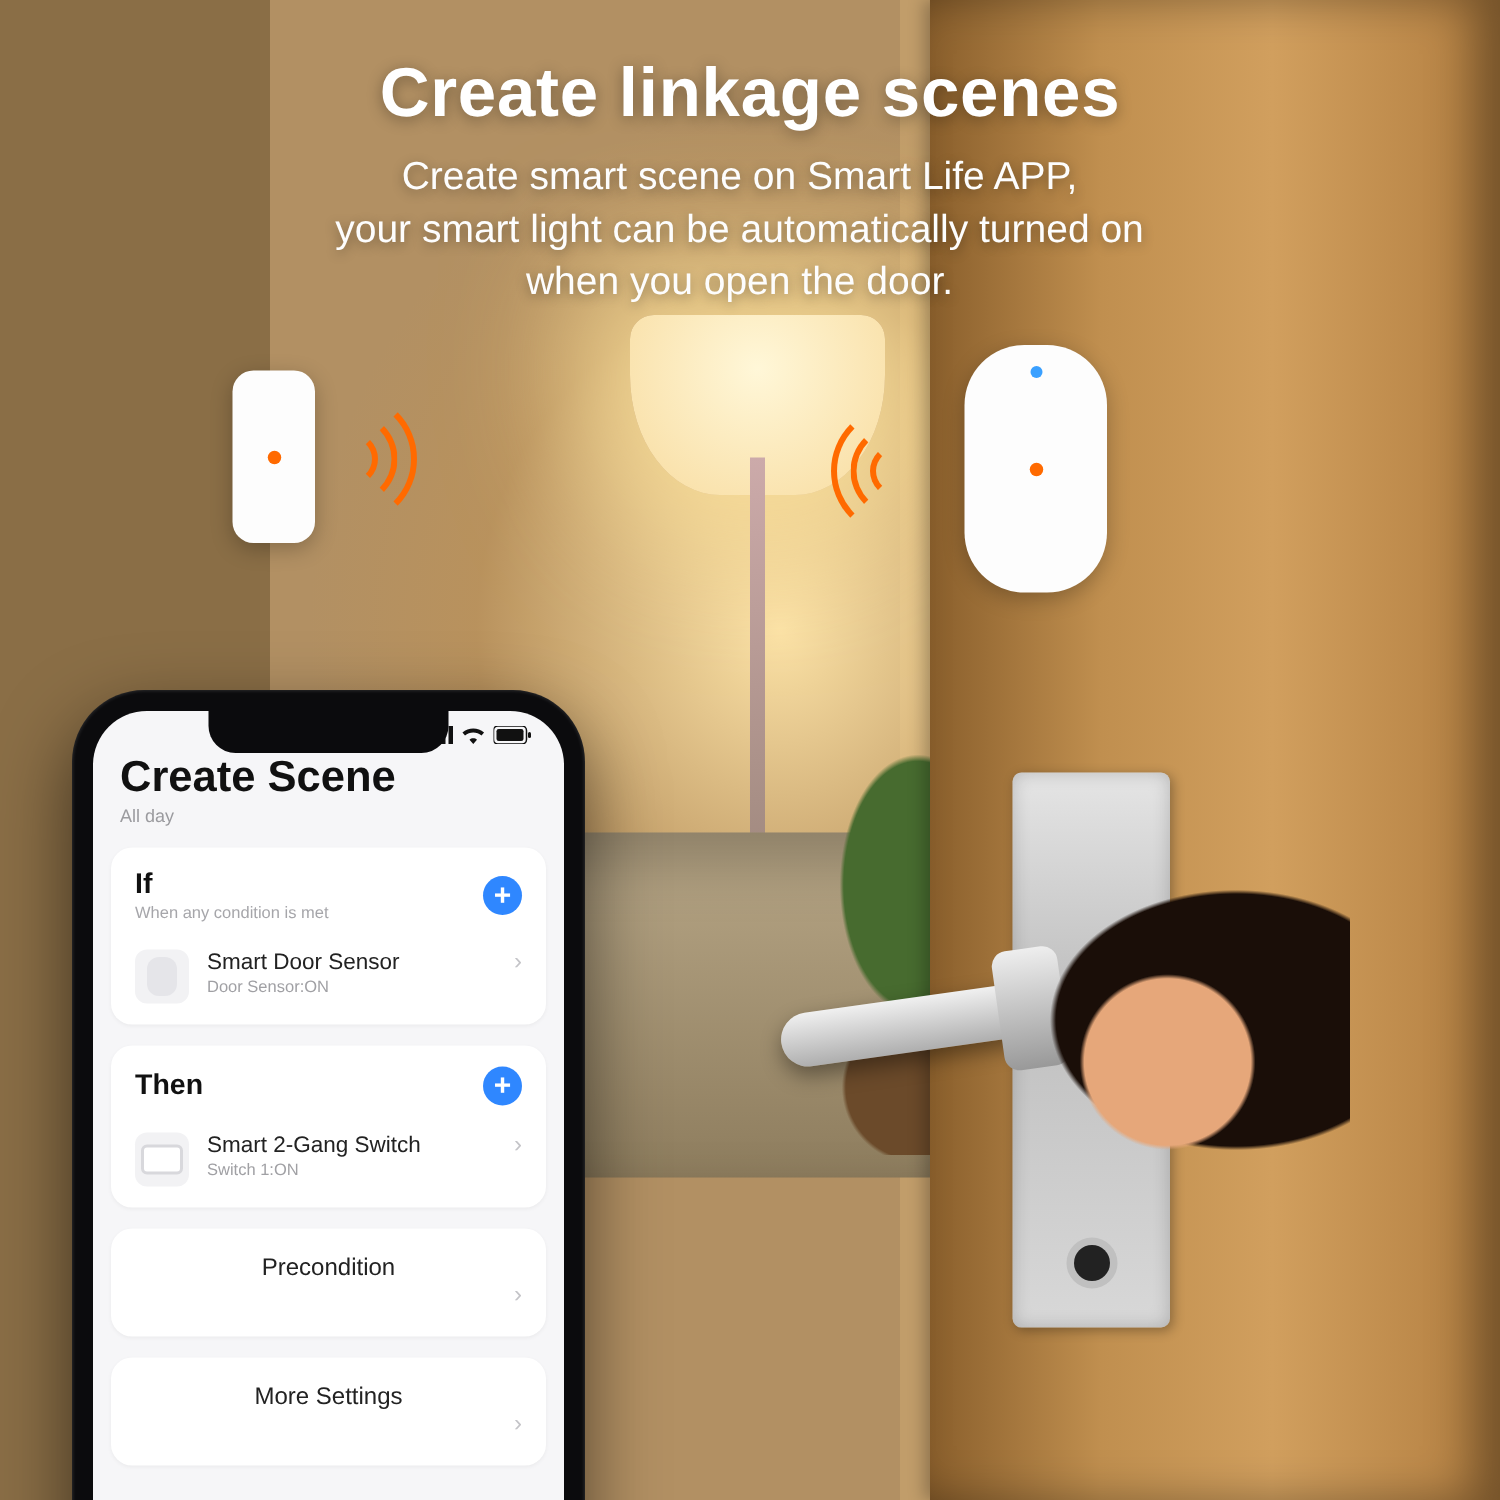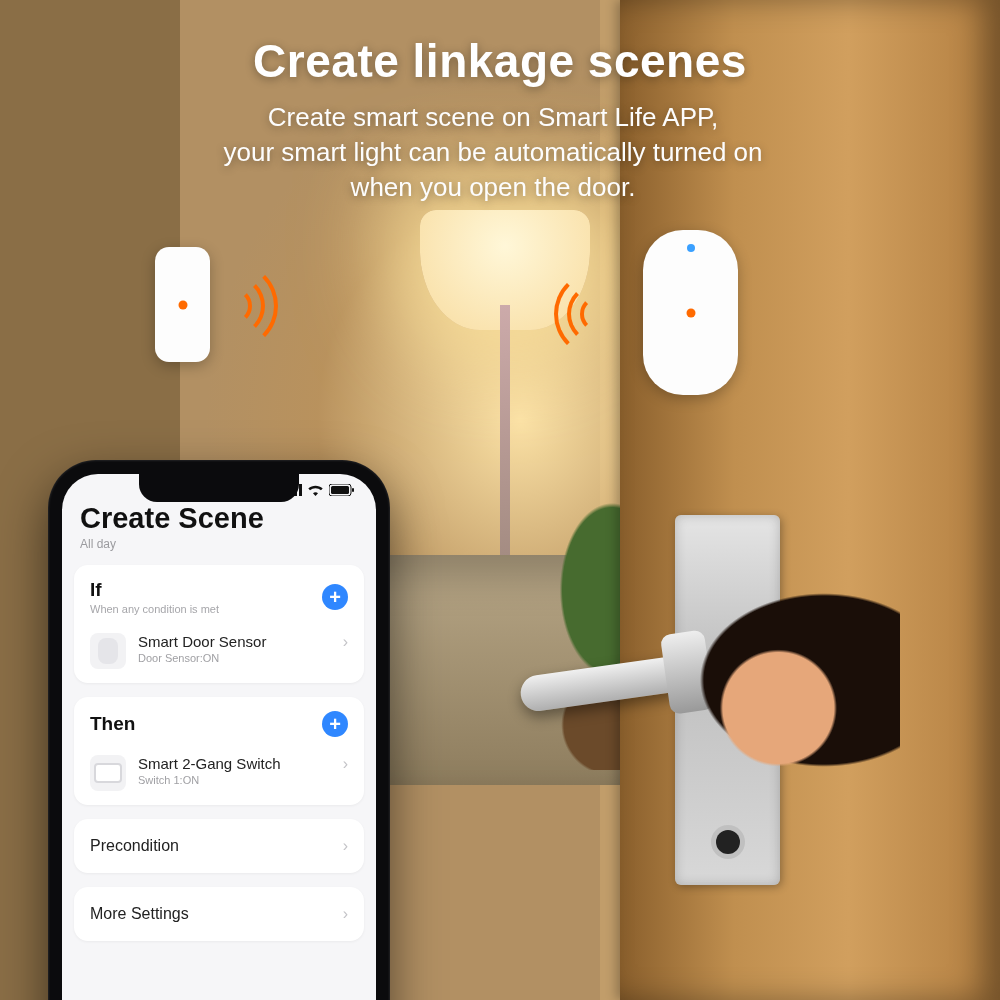--- a/index.html
+++ b/index.html
@@ -80,21 +80,21 @@
   .sec-head .hint{font-size:11px;color:#a6a6aa;margin-top:2px;}
   .plus{width:26px;height:26px;border-radius:50%;background:#2f87ff;color:#fff;display:flex;align-items:center;justify-content:center;font-size:20px;font-weight:700;line-height:1;flex:0 0 auto;}
   .row{display:flex;align-items:flex-start;gap:12px;padding:14px 16px;position:relative;}
   .dev-ico{width:36px;height:36px;border-radius:8px;background:#f2f2f4;display:flex;align-items:center;justify-content:center;flex:0 0 auto;}
   .dev-ico.sensorico:before{content:"";width:20px;height:26px;border-radius:8px;background:#e5e5e9;display:block;}
   .dev-ico.switchico:before{content:"";width:24px;height:16px;border-radius:4px;background:#fff;border:2px solid #d8d8dc;display:block;}
   .row .lab{font-size:15px;color:#222;}
   .row .sub{font-size:11px;color:#a0a0a4;margin-top:2px;}
   .chev{margin-left:auto;color:#c4c4c8;font-size:16px;}
 
-  .plain{background:#fff;border-radius:14px;margin:0 12px 14px;padding:18px 16px;display:flex;align-items:center;justify-content:space-between;font-size:16px;color:#222;box-shadow:0 1px 3px rgba(0,0,0,.05);}
+  .plain{background:#fff;border-radius:14px;margin:0 12px 14px;padding:18px 16px;display:flex;align-items:center;justify-content:space-between;font-size:16px;color:#222;box-shadow:0 1px 3px rgba(0,0,0,.05);flex-direction:column;}
 </style>
 </head>
 <body>
 
 <div class="canvas">
 
   <div class="bg-room"></div>
   <div class="lamp-shade"></div>
   <div class="lamp-pole"></div>
   <div class="sofa"></div>

